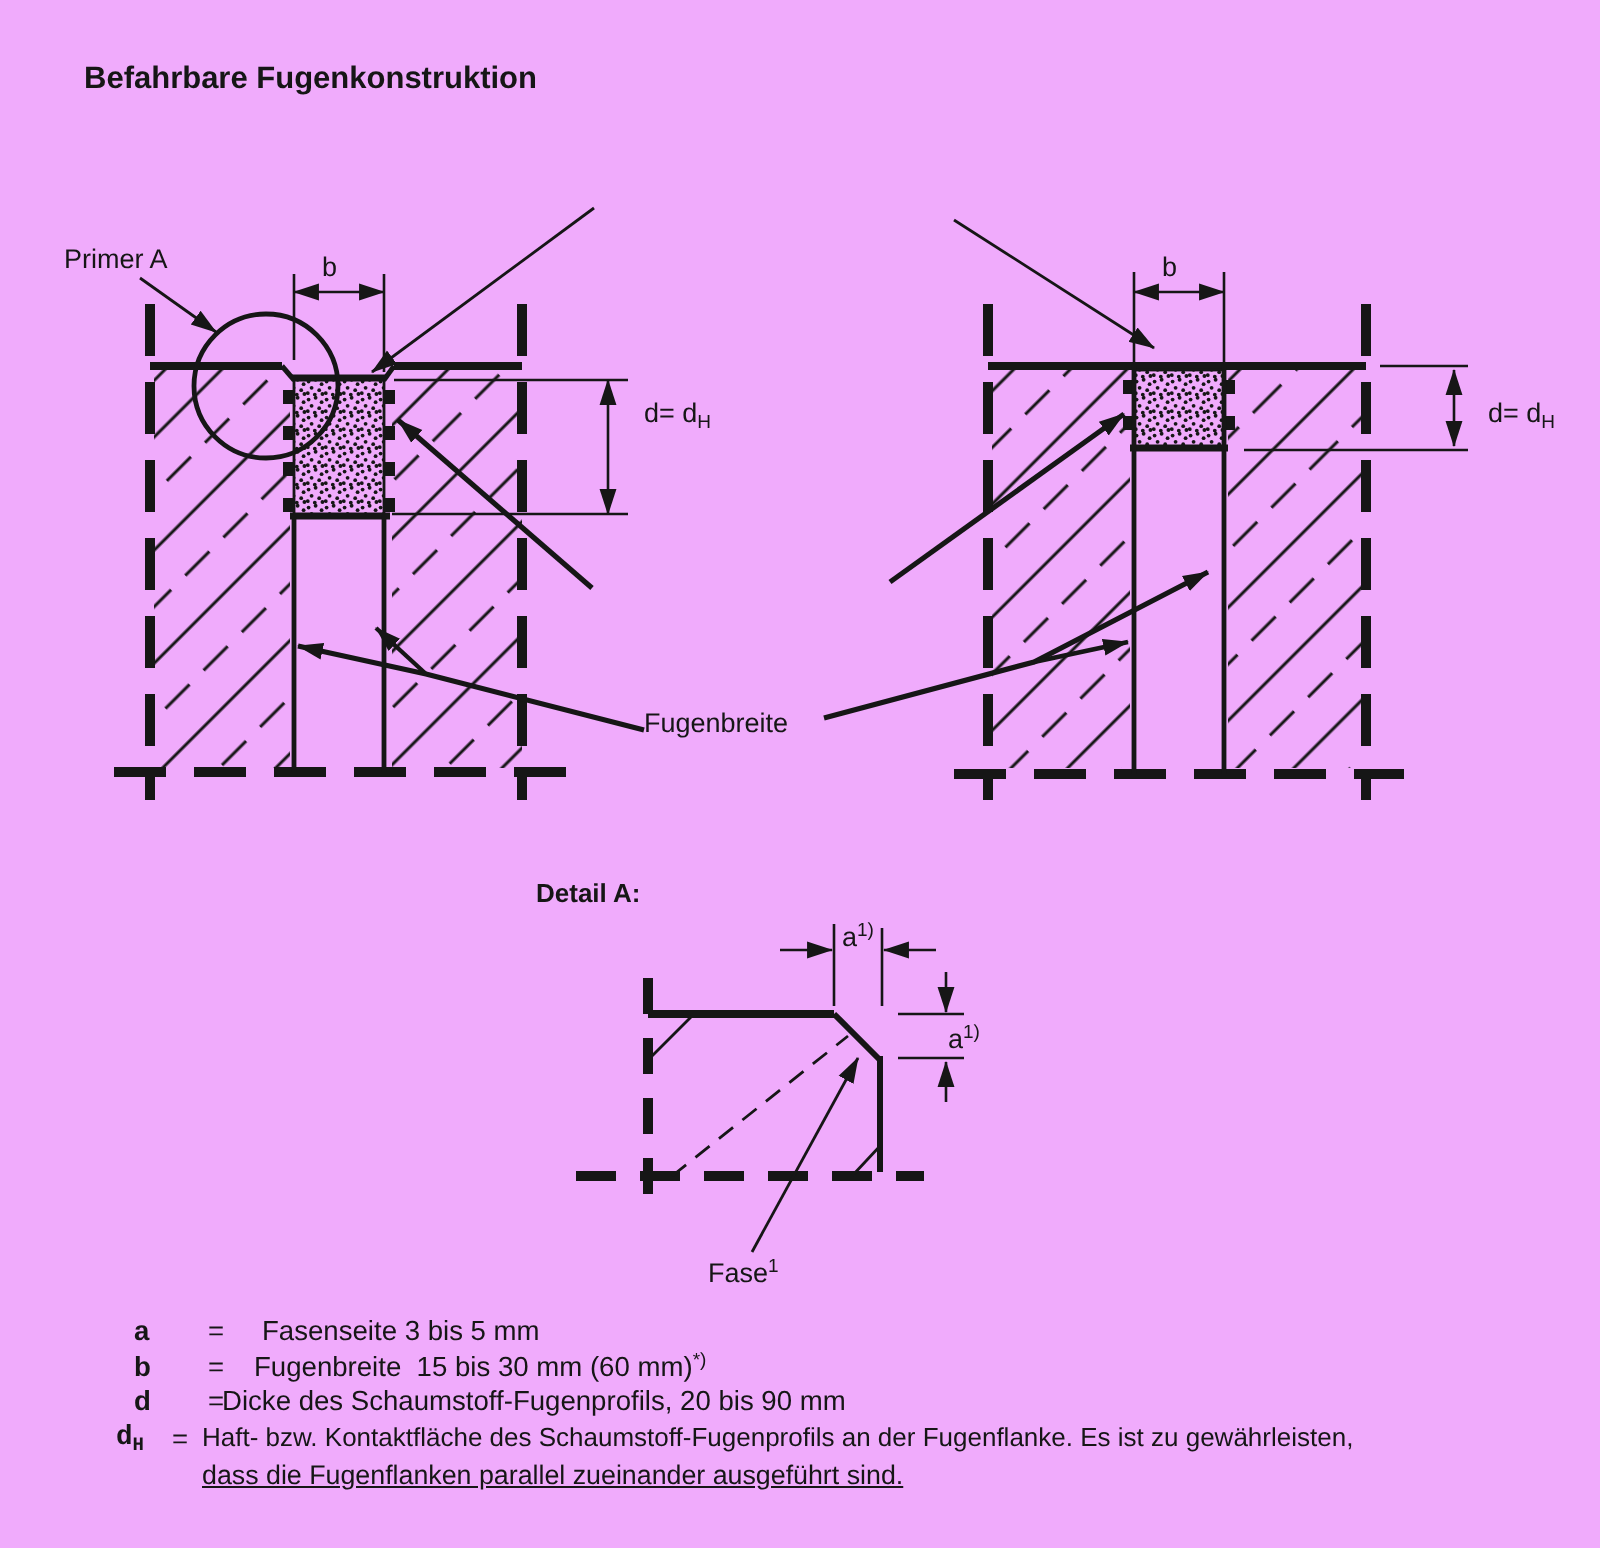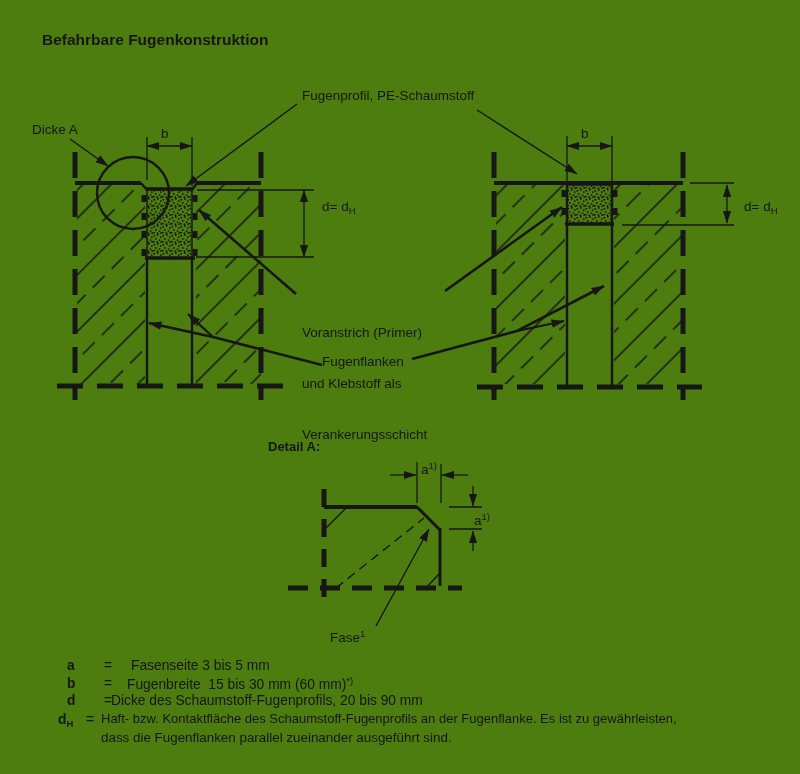--- a/index.html
+++ b/index.html
@@ -1,16 +1,16 @@
 <!DOCTYPE html>
 <html><head>
 <meta charset="utf-8">
 <style>
   html,body{margin:0;padding:0;background:#ffffff;}
-  .page{position:relative;width:800px;height:774px;background:#4d7c0f;overflow:hidden;
+  .page{position:relative;width:800px;height:774px;background:#f0abfc;overflow:hidden;
         font-family:"Liberation Sans", sans-serif;color:#161616;}
   svg{position:absolute;left:0;top:0;}
   .lbl{position:absolute;white-space:pre;color:#161616;line-height:1.15;}
   .ttl{font-weight:bold;font-size:15.5px;}
   .cap{font-size:13.5px;}
   .dim{font-size:13.5px;}
   .hd{font-weight:bold;font-size:13px;}
   .leg{font-size:13.8px;}
   .legsym{font-weight:bold;}
   sub{font-size:9.5px;vertical-align:-3px;}
@@ -120,54 +120,48 @@
       <line x1="468" y1="475" x2="442" y2="475" stroke-width="1.3" marker-end="url(#ah)"></line>
       <line x1="449" y1="507" x2="482" y2="507" stroke-width="1.3"></line>
       <line x1="449" y1="529" x2="482" y2="529" stroke-width="1.3"></line>
       <line x1="473" y1="486" x2="473" y2="506" stroke-width="1.3" marker-end="url(#ah)"></line>
       <line x1="473" y1="551" x2="473" y2="531" stroke-width="1.3" marker-end="url(#ah)"></line>
     </g>
   </svg>
 
   <div class="lbl ttl" style="left:42px;top:31px;">Befahrbare Fugenkonstruktion</div>
 
-  <div class="lbl cap" style="left:302px;top:88px;">Fugenprofil, PE-Schaumstoff</div>
-  <div class="lbl cap" style="left:32px;top:122px;">Dicke A</div>
+  <div class="lbl cap" style="left:32px;top:122px;">Primer A</div>
 
   <div class="lbl dim" style="left:161px;top:126px;">b</div>
   <div class="lbl dim" style="left:581px;top:126px;">b</div>
 
   <div class="lbl dim" style="left:322px;top:199px;"><span>d= d</span><sub>H</sub></div>
   <div class="lbl dim" style="left:744px;top:199px;"><span>d= d</span><sub>H</sub></div>
 
-  <div class="lbl cap" style="left:302px;top:290px;line-height:17px;">
-    <div>Voranstrich (Primer)</div>
-    <div>und Klebstoff als</div>
-    <div>Verankerungsschicht</div>
-  </div>
-  <div class="lbl cap" style="left:322px;top:354px;">Fugenflanken</div>
+  <div class="lbl cap" style="left:322px;top:354px;">Fugenbreite</div>
 
   <div class="lbl hd" style="left:268px;top:440px;">Detail A:</div>
 
   <div class="lbl dim" style="left:421px;top:461px;"><span>a</span><sup>1)</sup></div>
   <div class="lbl dim" style="left:474px;top:512px;"><span>a</span><sup>1)</sup></div>
-  <div class="lbl cap" style="left:330px;top:629px;text-align:center;"><span>Fase</span><sup>1</sup></div>
+  <div class="lbl cap" style="left:354px;top:629px;text-align:center;"><span>Fase</span><sup>1</sup></div>
 
   <div>
     <div class="lbl leg legsym" style="left:67px;top:658px;">a</div>
     <div class="lbl leg" style="left:104px;top:658px;">=</div>
     <div class="lbl leg" style="left:131px;top:658px;">Fasenseite 3 bis 5 mm</div>
 
     <div class="lbl leg legsym" style="left:67px;top:676px;">b</div>
     <div class="lbl leg" style="left:104px;top:676px;">=</div>
     <div class="lbl leg" style="left:127px;top:676px;"><span>Fugenbreite  15 bis 30 mm (60 mm)</span><sup>*)</sup></div>
 
     <div class="lbl leg legsym" style="left:67px;top:693px;">d</div>
     <div class="lbl leg" style="left:104px;top:693px;">=</div>
     <div class="lbl leg" style="left:111px;top:693px;">Dicke des Schaumstoff-Fugenprofils, 20 bis 90 mm</div>
 
-    <div class="lbl leg legsym" style="left:58px;top:712px;"><span>d</span><sub>H</sub></div>
+    <div class="lbl leg legsym" style="left:58px;top:712px;font-family:Liberation Mono, monospace;"><span>d</span><sub>H</sub></div>
     <div class="lbl leg" style="left:86px;top:712px;">=</div>
     <div class="lbl leg" style="left:101px;top:712px;font-size:13px;">Haft- bzw. Kontaktfläche des Schaumstoff-Fugenprofils an der Fugenflanke. Es ist zu gewährleisten,</div>
-    <div class="lbl leg" style="left:101px;top:730px;font-size:13.4px;">dass die Fugenflanken parallel zueinander ausgeführt sind.</div>
+    <div class="lbl leg" style="left:101px;top:730px;font-size:13.4px;text-decoration:underline;">dass die Fugenflanken parallel zueinander ausgeführt sind.</div>
   </div>
 
 </div>
 
 </body></html>

